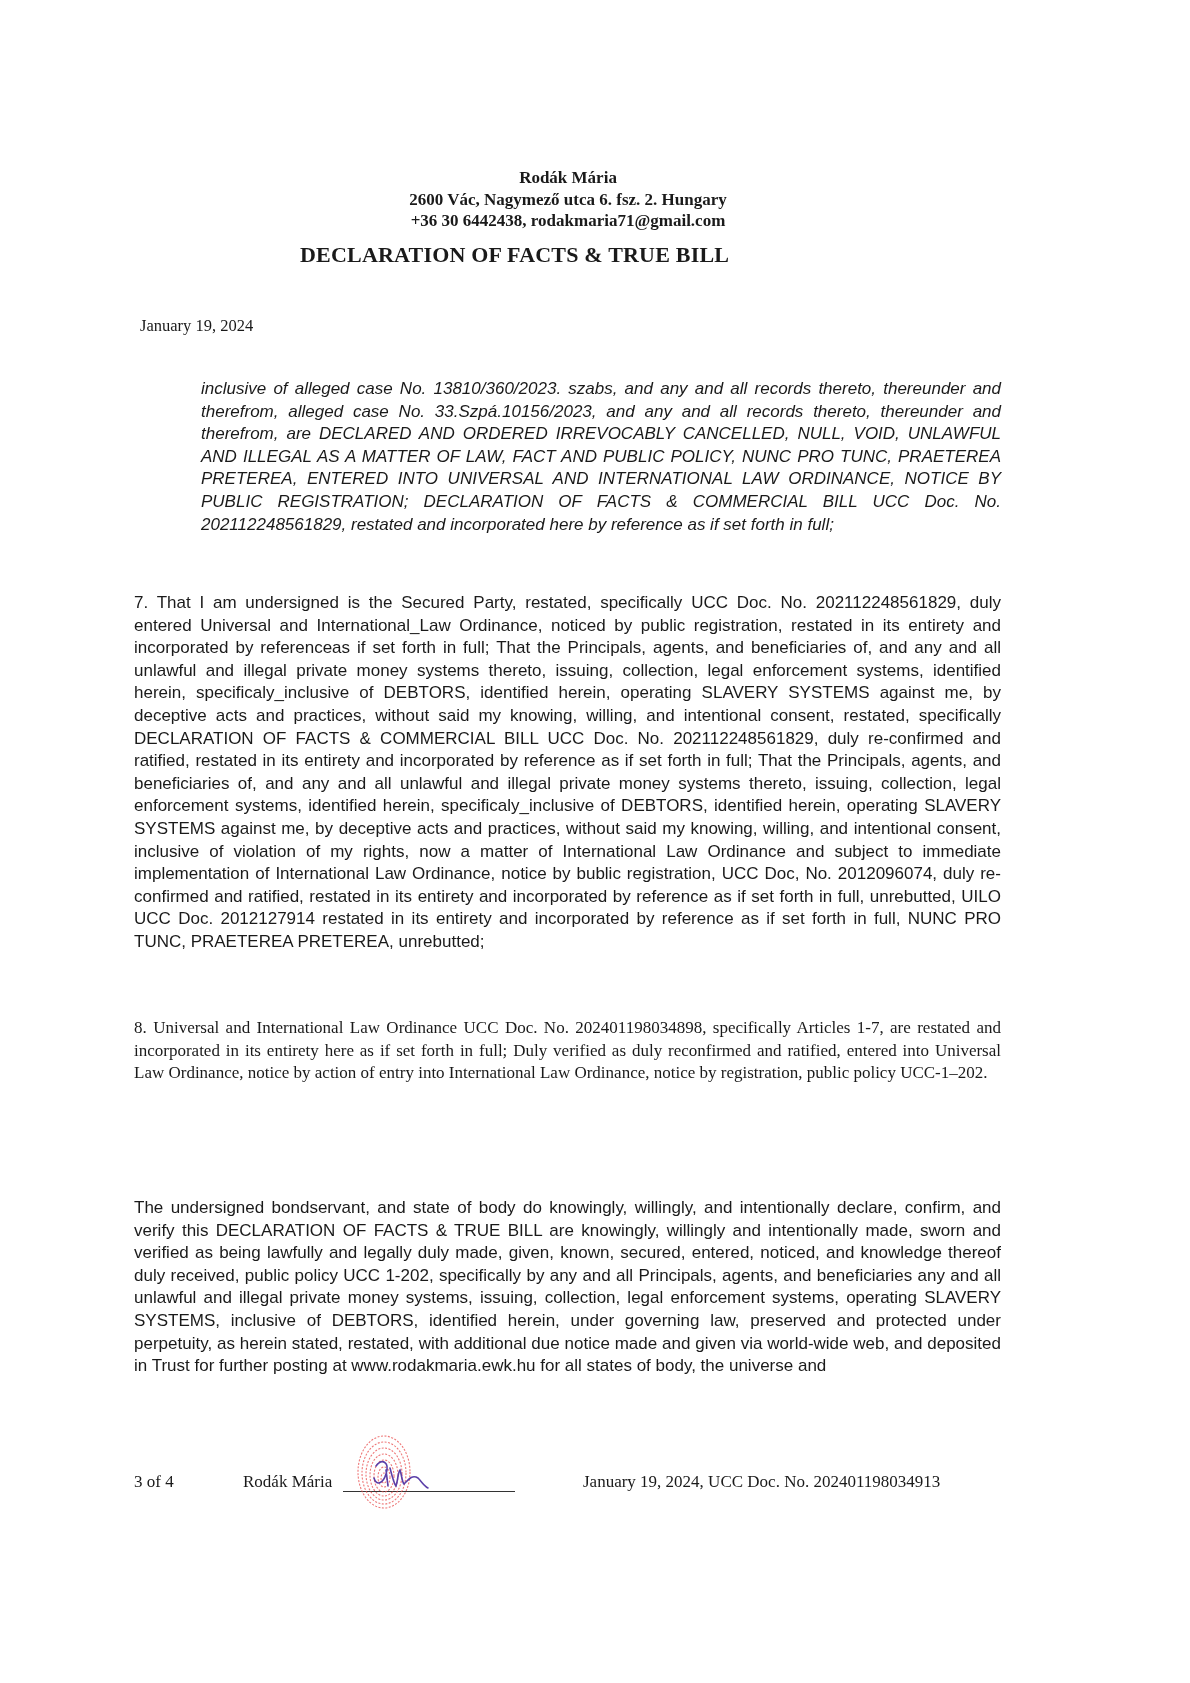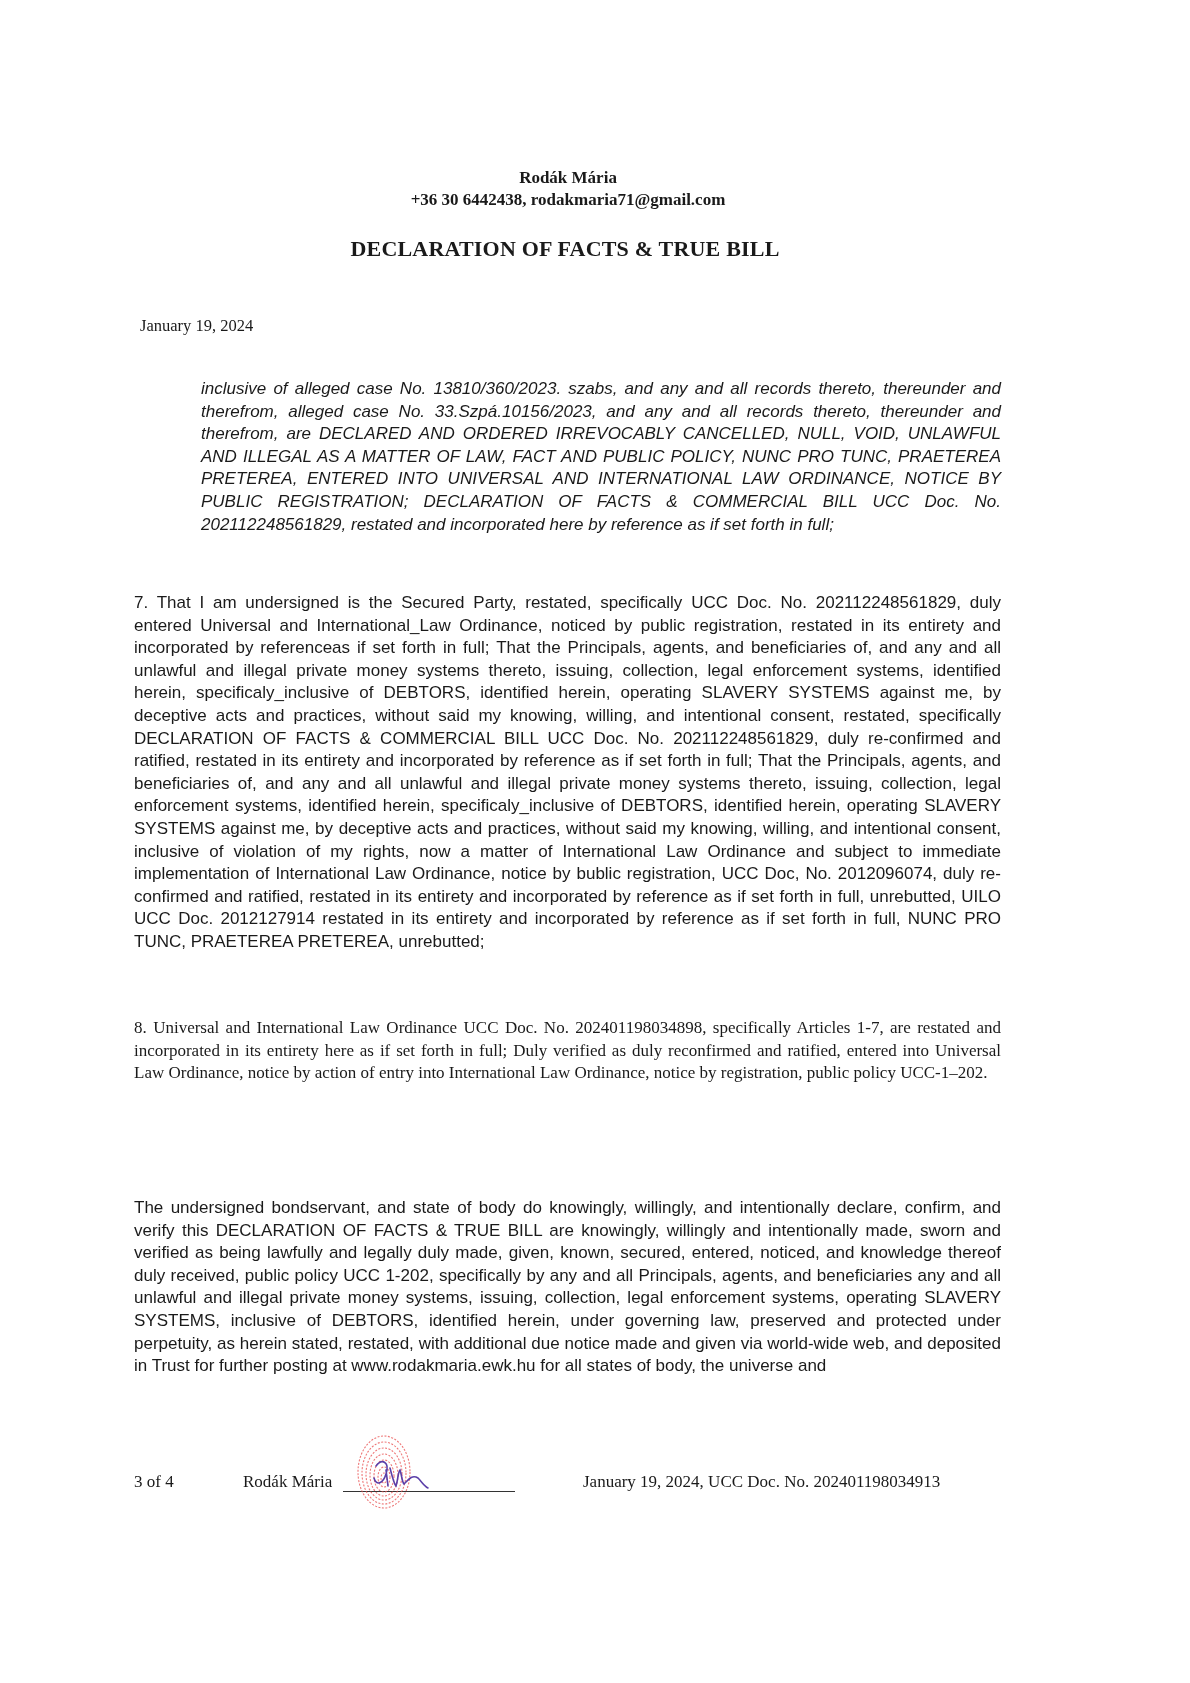--- a/index.html
+++ b/index.html
@@ -1,39 +1,40 @@
 <!DOCTYPE html>
 <html><head>
 <meta charset="utf-8">
 <style>
   html, body { margin:0; padding:0; background:#ffffff; }
   body { width:1190px; height:1683px; position:relative; overflow:hidden;
          font-family:"Liberation Serif", serif; color:#1a1a1a; }
   .hblock { position:absolute; top:167px; left:338px; width:460px; text-align:center; font-weight:bold; font-size:17px; line-height:21.5px; }
-  .tblock { position:absolute; top:236px; left:300px; width:530px; text-align:center; font-weight:bold; font-size:22px; line-height:26px; letter-spacing:0.2px; }
+  .tblock { position:absolute; top:242px; left:300px; width:530px; text-align:left; font-weight:bold; font-size:22px; line-height:26px; letter-spacing:0.2px; }
   .date { position:absolute; top:316px; left:140px; font-weight:normal; font-size:16.5px; }
   .para { position:absolute; font-size:17px; line-height:22.6px; text-align:justify; transform-origin:0 0; }
   .p-cont { top:378px; left:201px; width:800px;font-style:italic; }
   .p7 { top:592px; left:134px; width:867px; }
   .p8 { top:1017px; left:134px; width:867px; }
   .p-final { top:1197px; left:134px; width:867px; }
   .narrow { font-family:"Liberation Sans Narrow","Liberation Sans", sans-serif; }
   .footer { position:absolute; top:1472px; font-size:17px; }
   .f-page { left:134px; }
   .f-name { left:243px; }
   .f-sigline { position:absolute; top:1491px; left:343px; width:172px; border-bottom:1px solid #333; }
   .f-date { left:583px; }
   .fingerprint { position:absolute; left:356px; top:1432px; width:56px; height:78px; }
   .signature { position:absolute; left:368px; top:1456px; width:62px; height:36px; }
 </style>
 </head>
 <body>
 
 <div class="hblock">
   <div>Rodák Mária</div>
+  <div>2600 Vác, Nagymező utca 6. fsz. 2. Hungary</div>
   <div>+36 30 6442438, rodakmaria71@gmail.com</div>
 </div>
 
 <div class="tblock">
   <div>DECLARATION OF FACTS &amp; TRUE BILL</div>
 </div>
 
 <div class="date">January 19, 2024</div>
 
 <div class="para p-cont narrow">inclusive of alleged case No. 13810/360/2023. szabs, and any and all records thereto, thereunder and therefrom, alleged case No. 33.Szpá.10156/2023, and any and all records thereto, thereunder and therefrom, are DECLARED AND ORDERED IRREVOCABLY CANCELLED, NULL, VOID, UNLAWFUL AND ILLEGAL AS A MATTER OF LAW, FACT AND PUBLIC POLICY, NUNC PRO TUNC, PRAETEREA PRETEREA, ENTERED INTO UNIVERSAL AND INTERNATIONAL LAW ORDINANCE, NOTICE BY PUBLIC REGISTRATION; DECLARATION OF FACTS &amp; COMMERCIAL BILL UCC Doc. No. 202112248561829, restated and incorporated here by reference as if set forth in full;</div>

